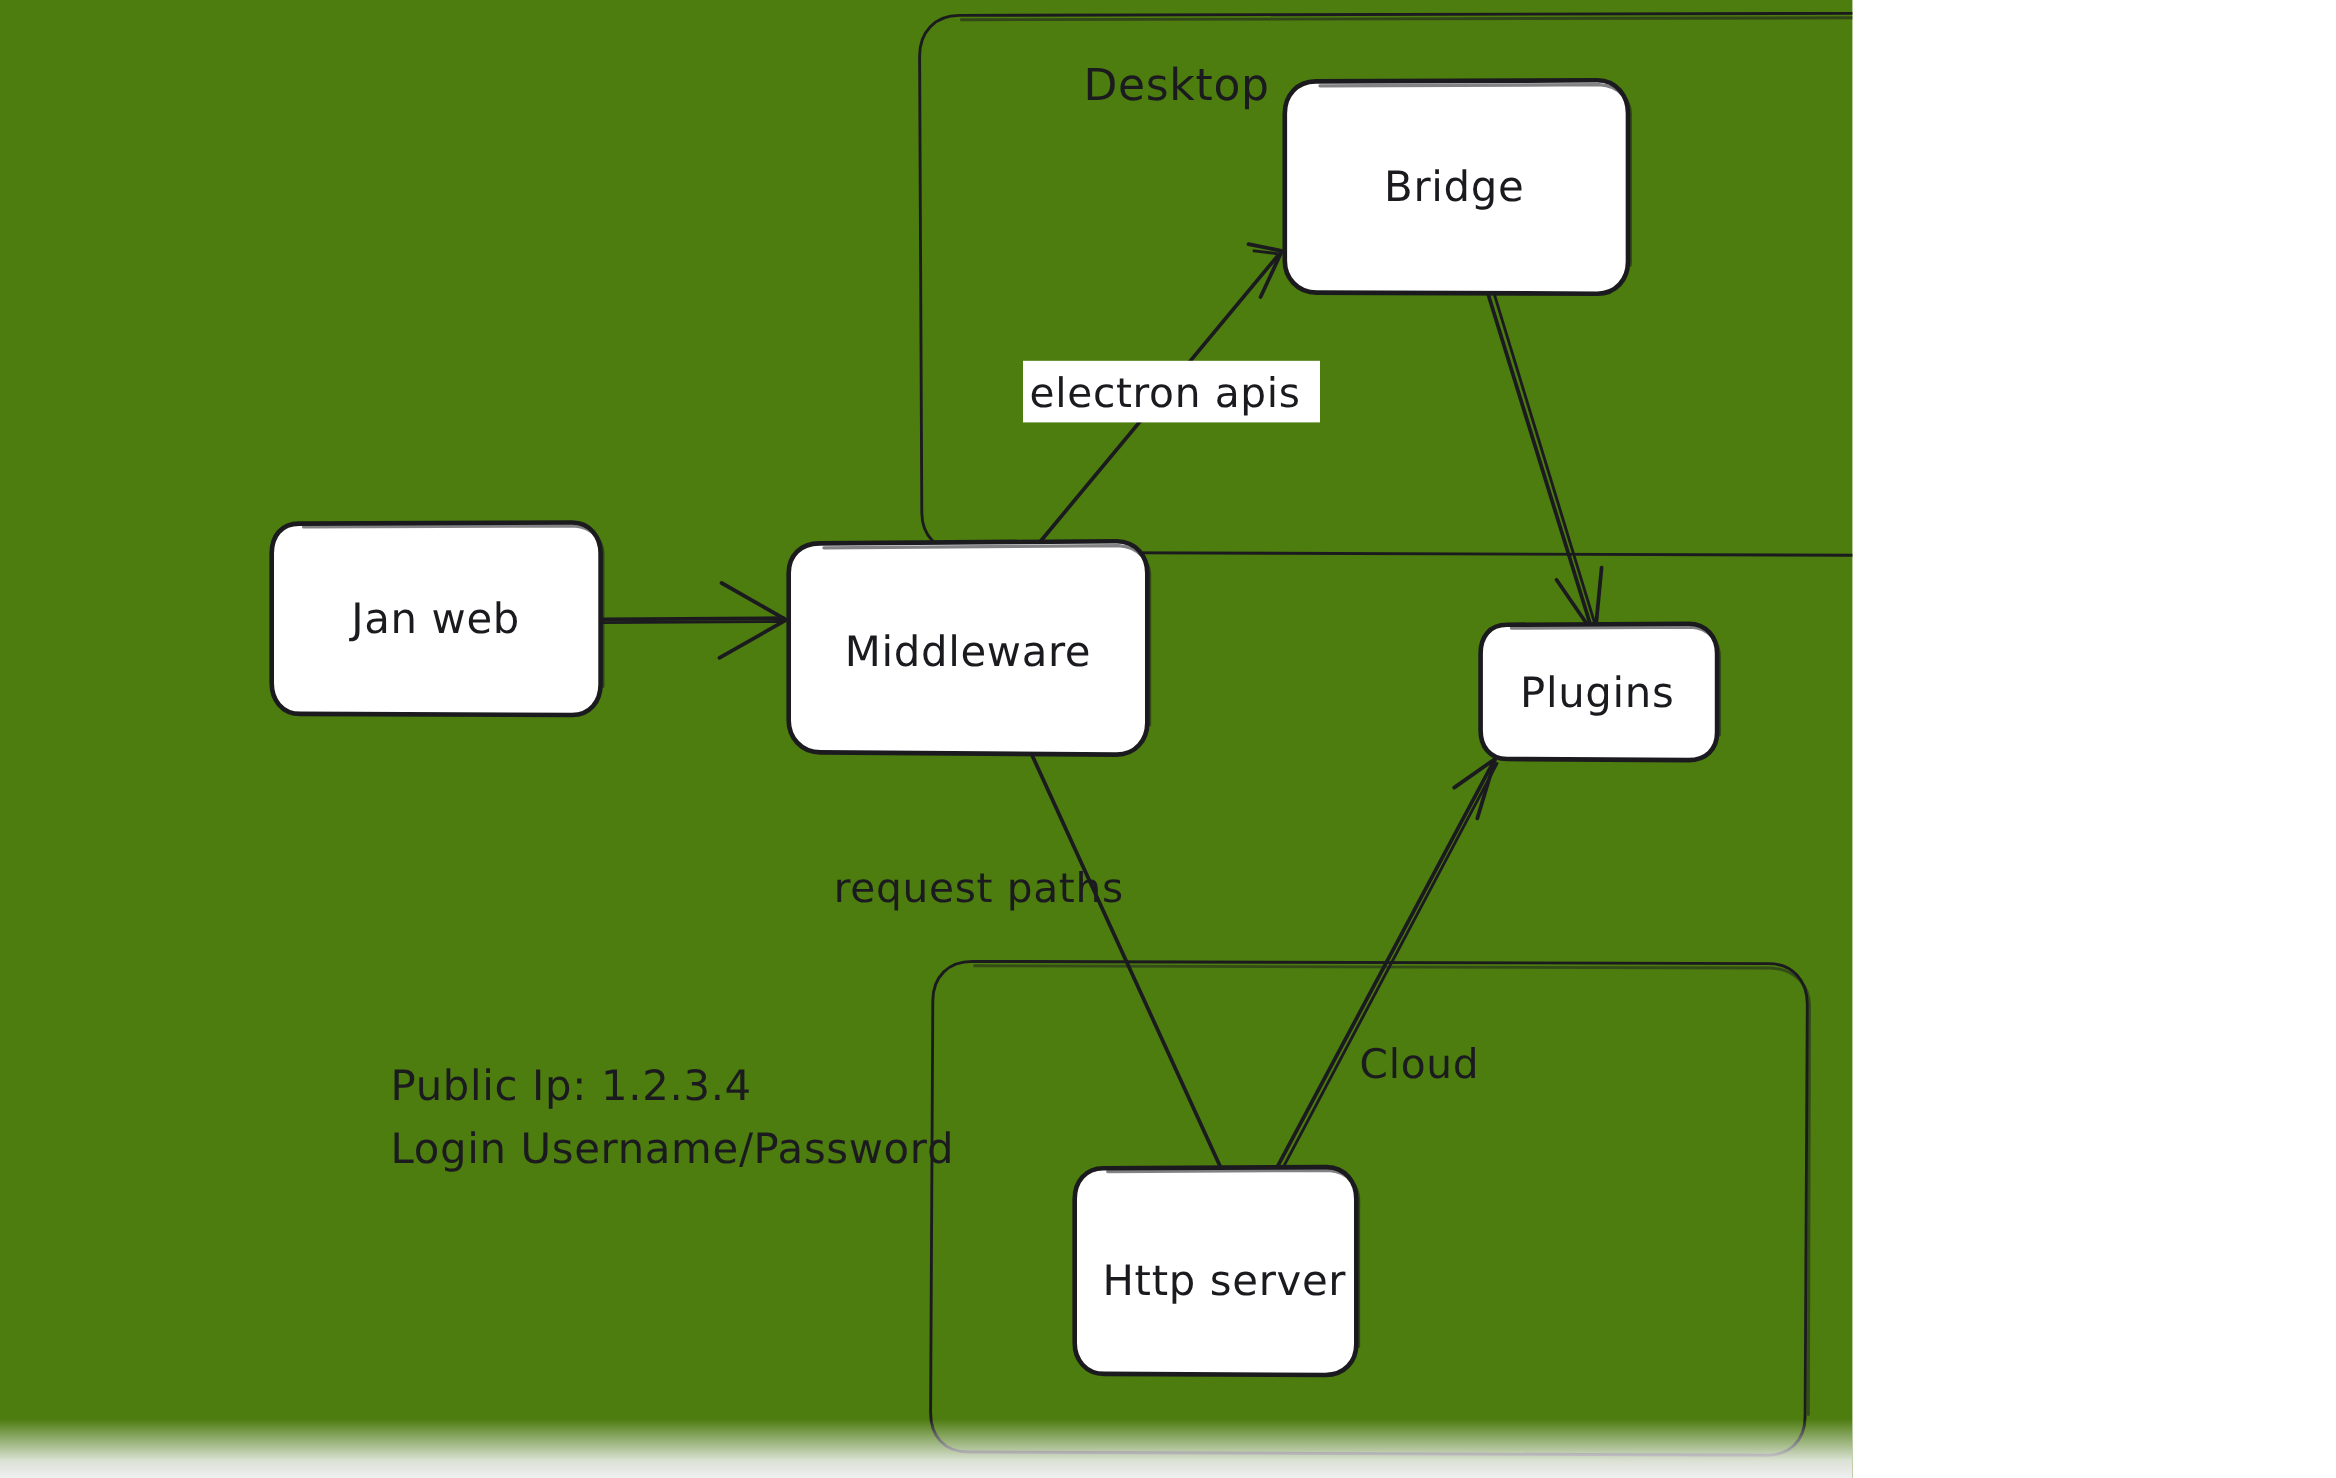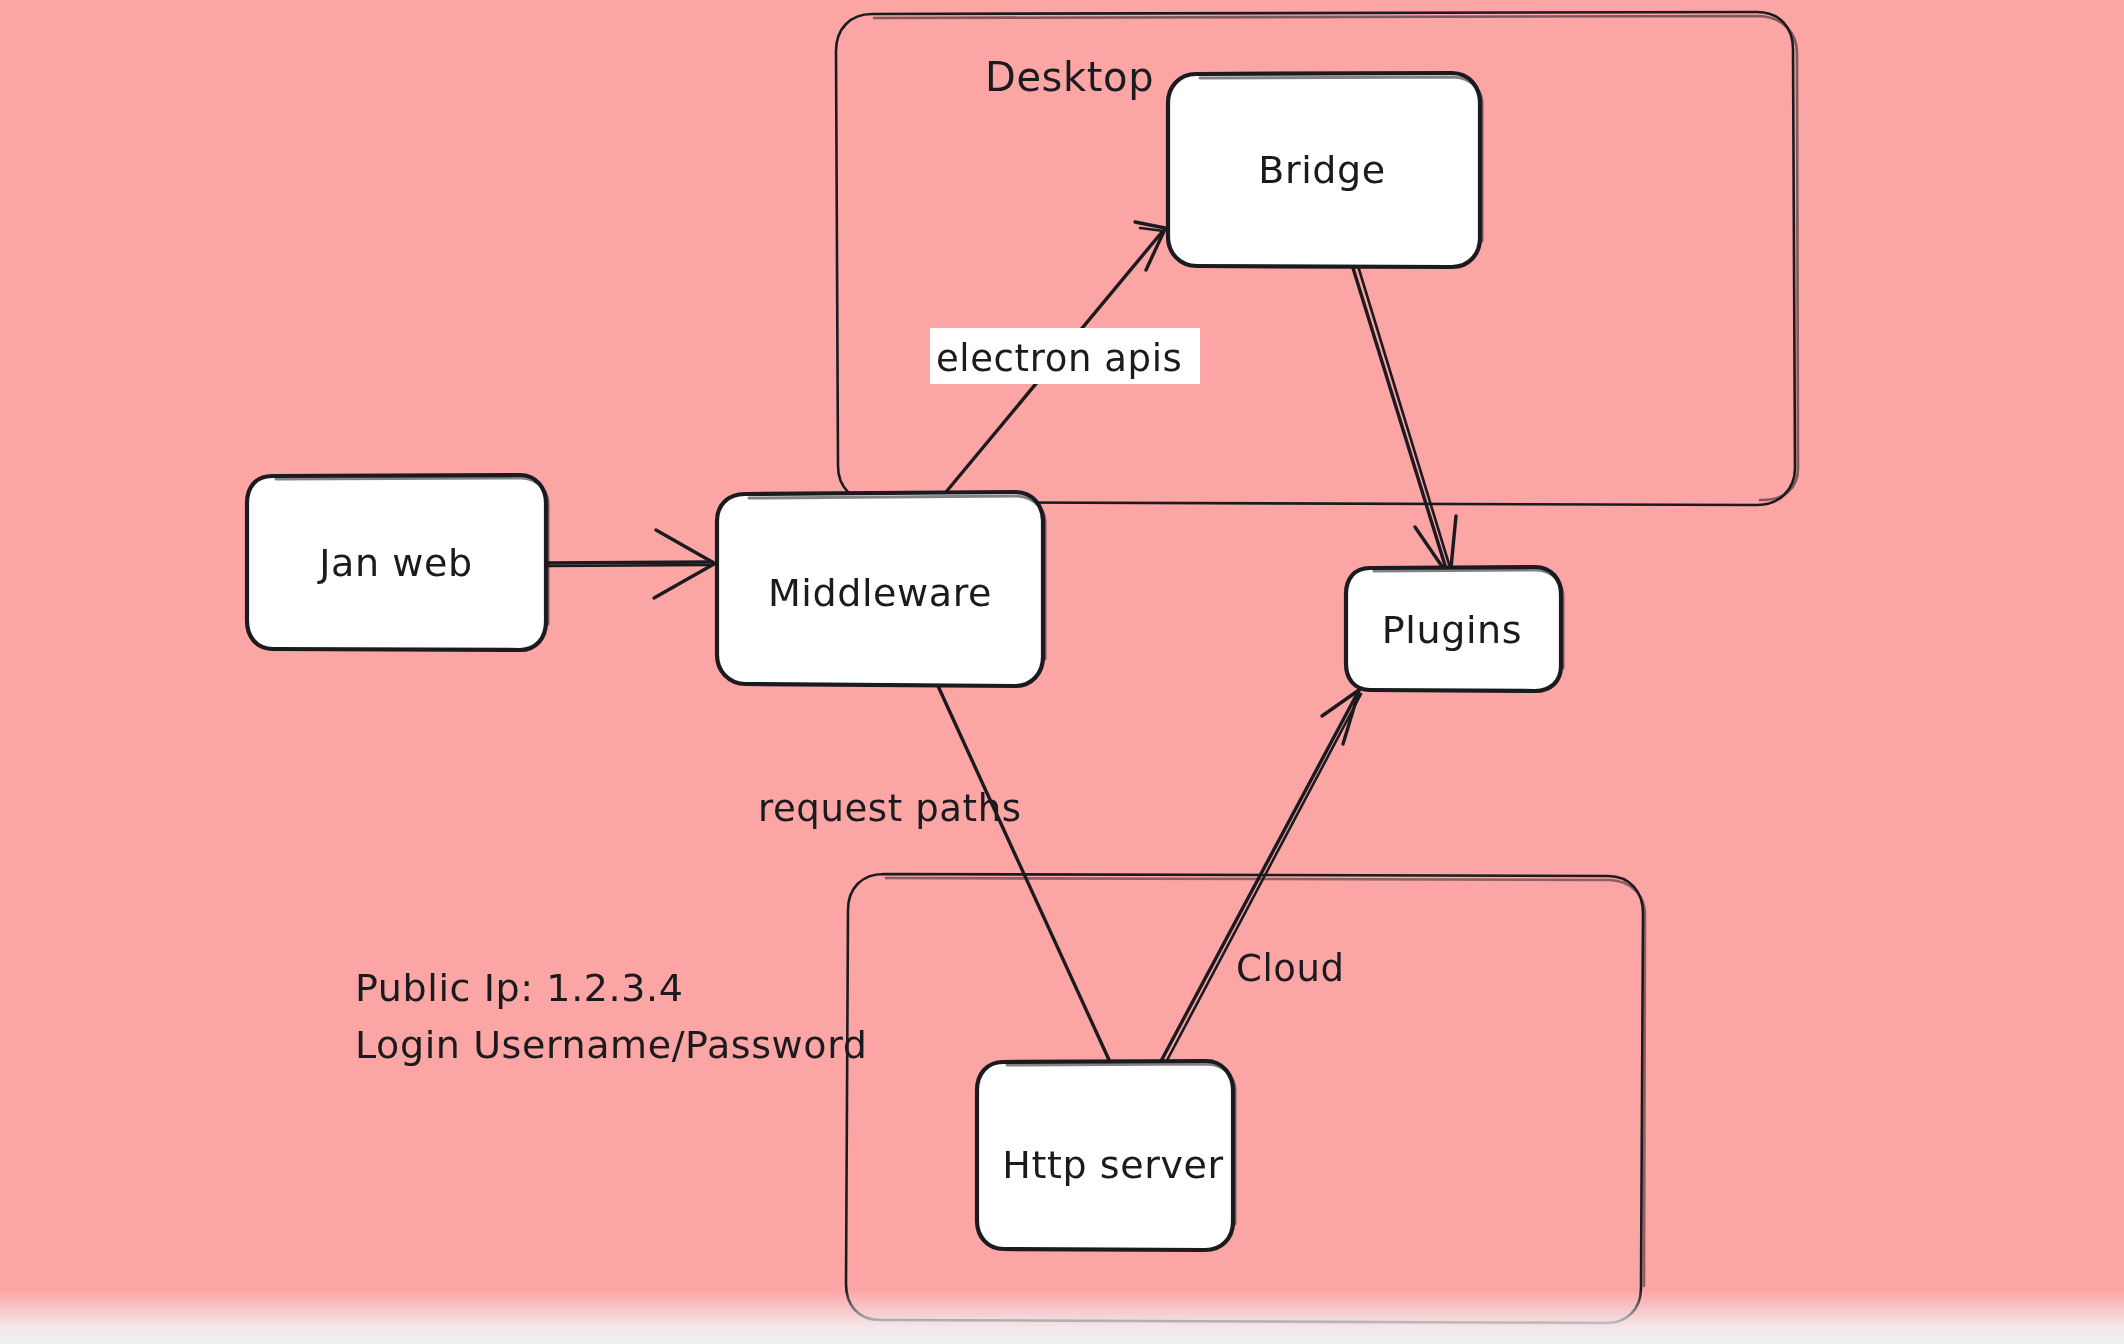--- a/index.html
+++ b/index.html
@@ -3,23 +3,23 @@
 <meta charset="utf-8">
 <title>Architecture Whiteboard Diagram</title>
 <style>
   html, body {
     margin: 0;
     padding: 0;
     background: #ffffff;
   }
   #canvas-wrap {
     position: relative;
-    width: 2124px;
+    width: 1684px;
     height: 1344px;
-    background: #fca5a5;
+    background: #4d7c0f;
     overflow: hidden;
     font-family: "DejaVu Sans", sans-serif;
   }
   svg#diagram {
     position: absolute;
     left: 0;
     top: 0;
     width: 2124px;
     height: 1344px;
     display: block;

